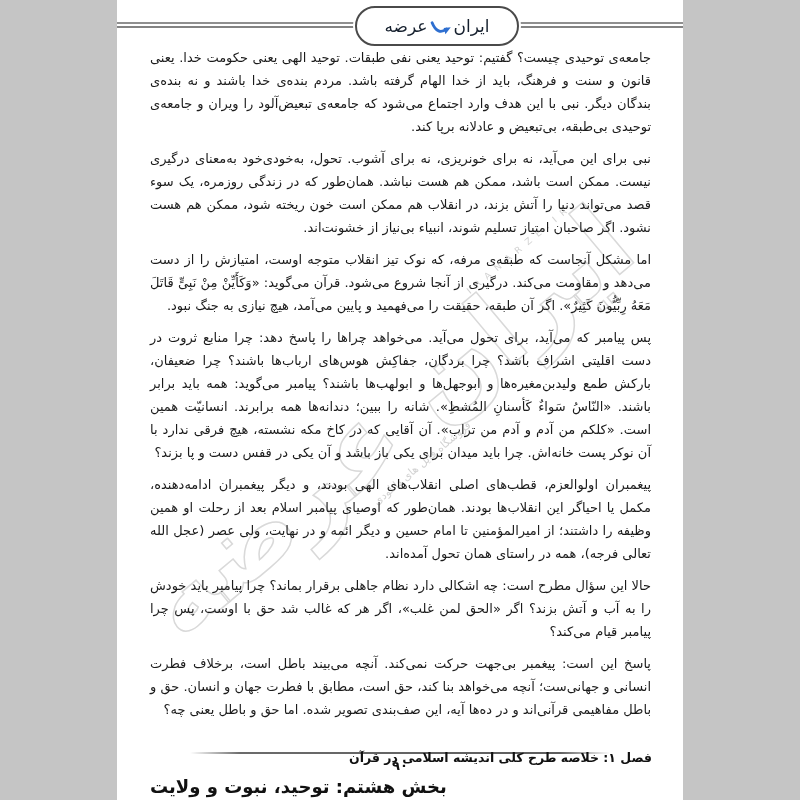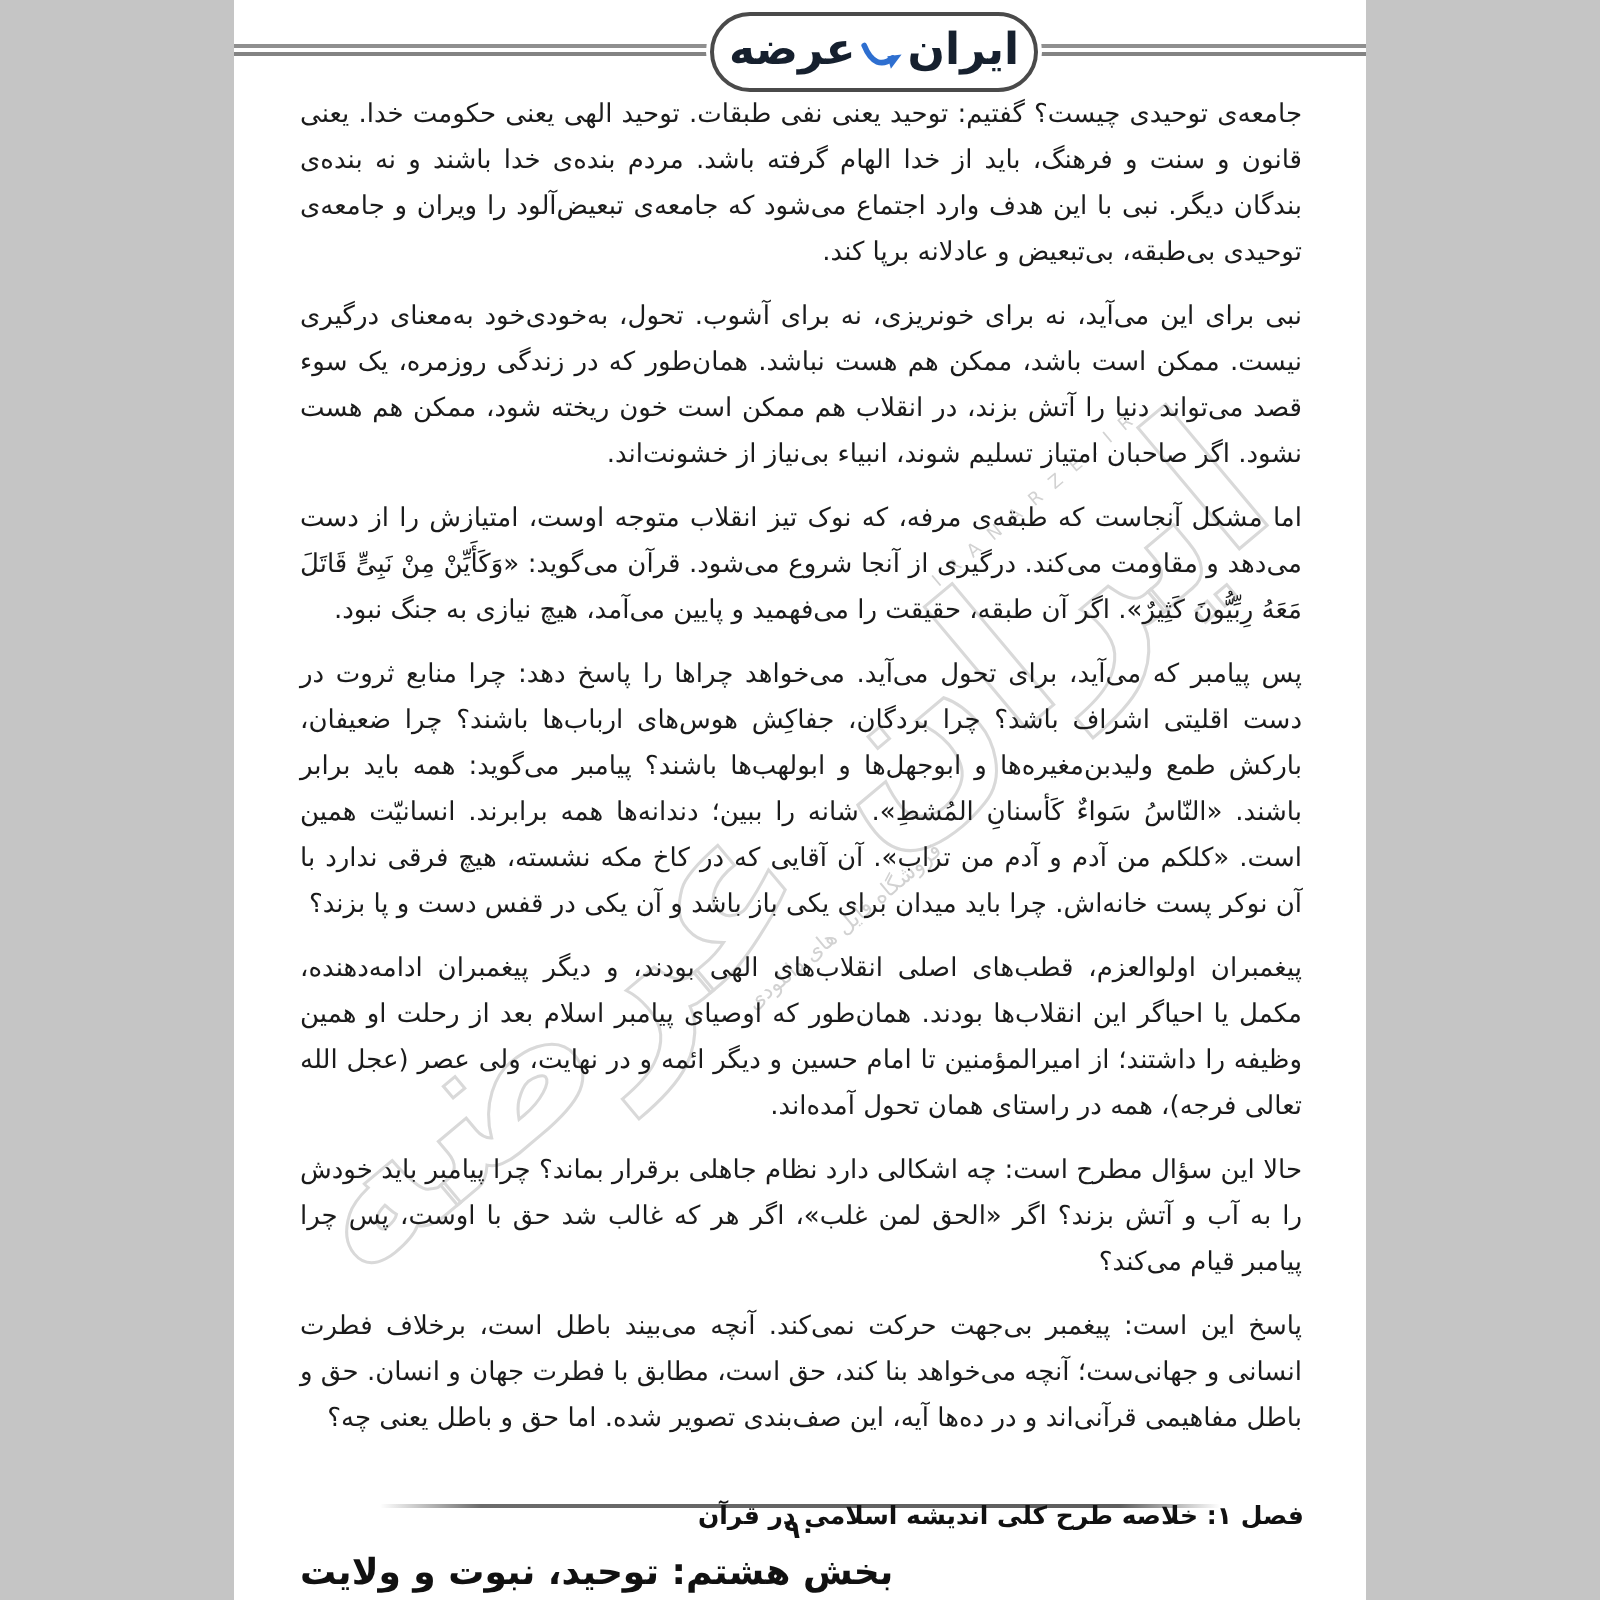--- a/index.html
+++ b/index.html
@@ -18,21 +18,21 @@
   .rule-bottom{top:26px;background:#838383;}
   
   .logo-badge{
     position:absolute;top:6px;left:238px;width:160px;height:36px;
     background:#ffffff;border:2px solid #4a4a4a;border-radius:20px;
     box-shadow:0 0 0 2px #ffffff;
     display:flex;align-items:center;justify-content:center;gap:2px;
     direction:rtl;z-index:3;
   }
   .logo-word{
-    font-size:22px;font-weight:bold;color:#16202e;line-height:1;
+    font-size:17px;font-weight:normal;color:#16202e;line-height:1;
     letter-spacing:-0.5px;
   }
   .logo-arrow{width:22px;height:16px;margin-top:6px;}
   
   .watermark{
     position:absolute;left:273px;top:425px;width:0;height:0;
     z-index:1;pointer-events:none;
   }
   .wm-inner{
     position:absolute;left:0;top:0;

